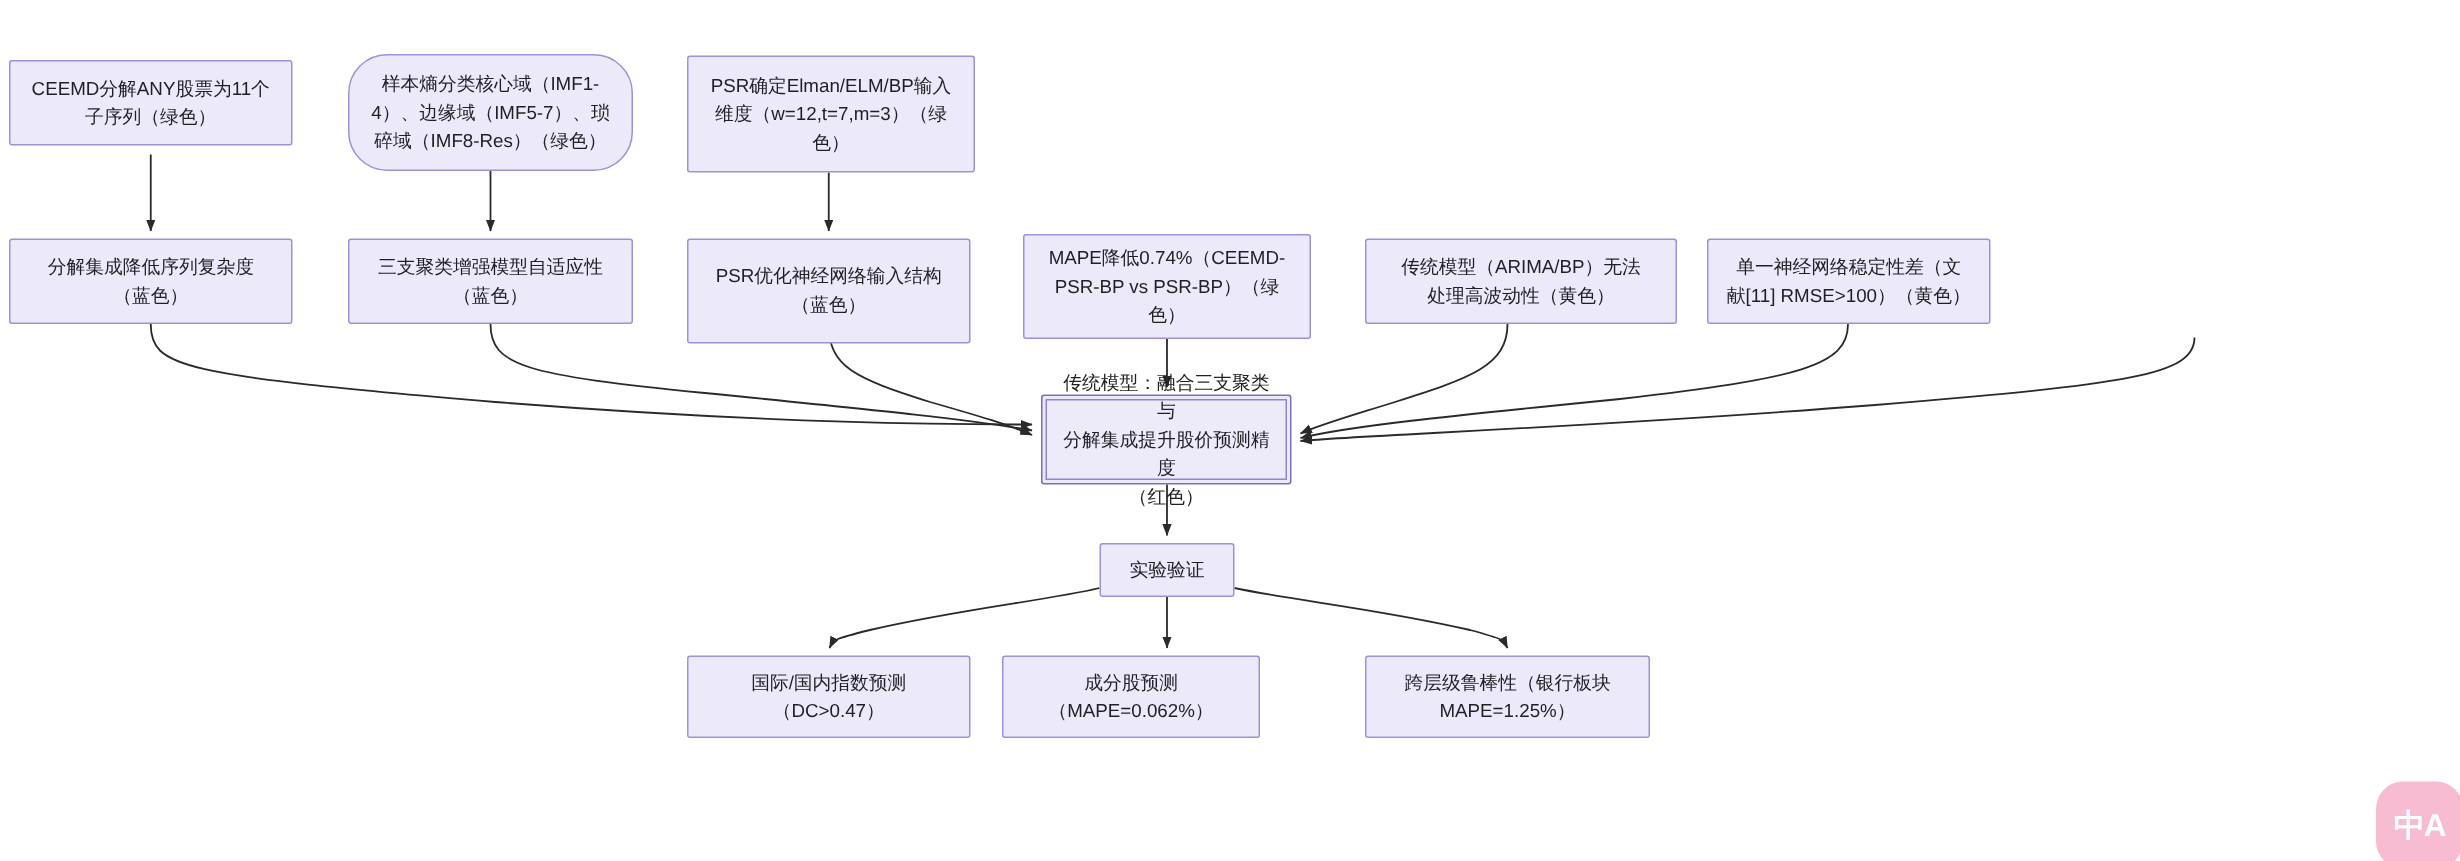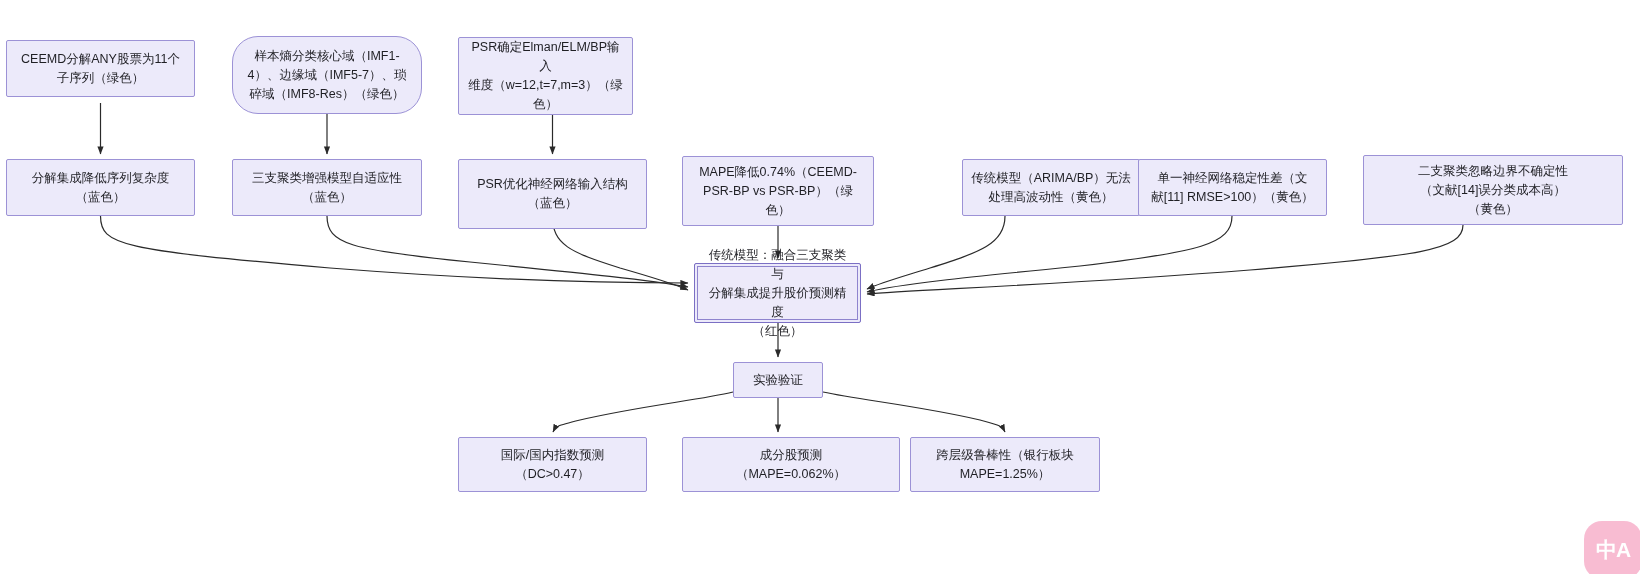--- a/index.html
+++ b/index.html
@@ -107,21 +107,21 @@
     <span class="label">CEEMD分解ANY股票为11个
 子序列（绿色）</span>
   </div>
 
   <div class="node" style="left:232px;top:36px;width:190px;height:78px;border-radius:26px;">
     <span class="label">样本熵分类核心域（IMF1-
 4）、边缘域（IMF5-7）、琐
 碎域（IMF8-Res）（绿色）</span>
   </div>
 
-  <div class="node" style="left:458px;top:37px;width:175px;height:78px;">
+  <div class="node" style="left:458px;top:37px;width:192px;height:78px;">
     <span class="label">PSR确定Elman/ELM/BP输入
 维度（w=12,t=7,m=3）（绿
 色）</span>
   </div>
 
   <div class="node" style="left:6px;top:159px;width:189px;height:57px;">
     <span class="label">分解集成降低序列复杂度
 （蓝色）</span>
   </div>
 
@@ -134,52 +134,47 @@
     <span class="label">PSR优化神经网络输入结构
 （蓝色）</span>
   </div>
 
   <div class="node" style="left:682px;top:156px;width:192px;height:70px;">
     <span class="label">MAPE降低0.74%（CEEMD-
 PSR-BP vs PSR-BP）（绿
 色）</span>
   </div>
 
-  <div class="node" style="left:962px;top:159px;width:178px;height:57px;">
+  <div class="node" style="left:910px;top:159px;width:208px;height:57px;">
     <span class="label">传统模型（ARIMA/BP）无法
 处理高波动性（黄色）</span>
   </div>
 
   <div class="node" style="left:1138px;top:159px;width:189px;height:57px;">
     <span class="label">单一神经网络稳定性差（文
 献[11] RMSE&gt;100）（黄色）</span>
   </div>
 
-  <div class="node" style="left:1363px;top:155px;width:260px;height:70px;">
-    <span class="label">二支聚类忽略边界不确定性
-（文献[14]误分类成本高）
-（黄色）</span>
-  </div>
 
   <div class="node core" style="left:694px;top:263px;width:167px;height:60px;">
     <span class="label">传统模型：融合三支聚类与
 分解集成提升股价预测精度
 （红色）</span>
   </div>
 
   <div class="node" style="left:733px;top:362px;width:90px;height:36px;">
     <span class="label">实验验证</span>
   </div>
 
   <div class="node" style="left:458px;top:437px;width:189px;height:55px;">
     <span class="label">国际/国内指数预测
 （DC&gt;0.47）</span>
   </div>
 
-  <div class="node" style="left:682px;top:437px;width:218px;height:55px;">
+  <div class="node" style="left:668px;top:437px;width:172px;height:55px;">
     <span class="label">成分股预测
 （MAPE=0.062%）</span>
   </div>
 
   <div class="node" style="left:910px;top:437px;width:190px;height:55px;justify-content:center;">
     <span class="label">跨层级鲁棒性（银行板块
 MAPE=1.25%）</span>
   </div>
 
   <div class="watermark" style="left:1584px;top:521px;">

